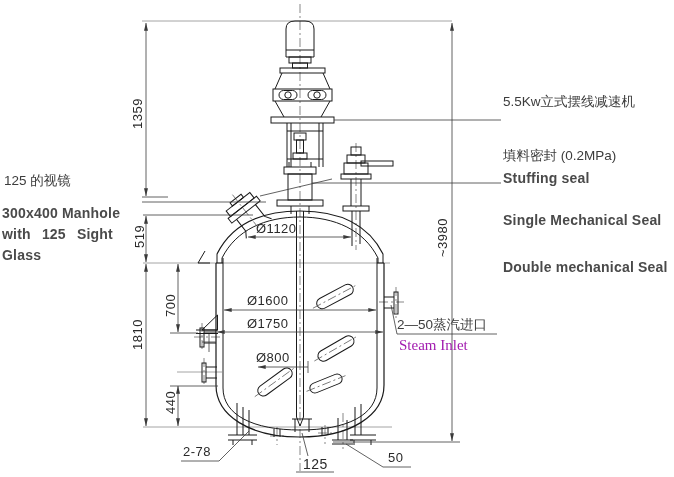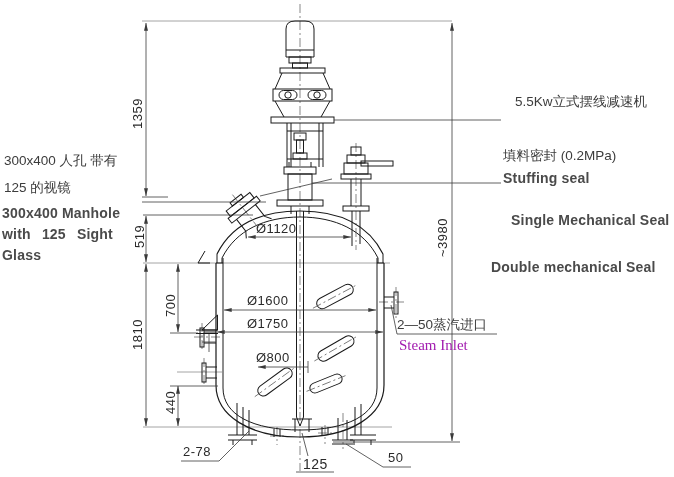--- a/index.html
+++ b/index.html
@@ -192,31 +192,30 @@
   <g>
     <path class="dim" d="M334,120 H501"></path>
     <path class="dim" d="M312,183 H501"></path>
     <path class="dim" d="M391,305 L397,334 H497"></path>
     <path class="dim" d="M181,461 H219 M219,461 L249,431"></path>
     <path class="dim" d="M296,472 H334 M302,433 L308,456"></path>
     <path class="dim" d="M383,467 H411 M383,467 L346,444"></path>
   </g>
 </svg>
 
-<div class="txt cn" style="left:4px;top:153px;">300x400 人孔 带有</div>
-<div class="txt cn" style="left:4px;top:173px;margin-top:7px;">125 的视镜</div>
+<div class="txt cn" style="left:4px;top:173px;">125 的视镜</div>
 <div class="txt en" style="left:2px;top:205px;">300x400 Manhole</div>
 <div class="txt en justify" style="left:2px;top:226px;">with 125 Sight</div>
 <div class="txt en" style="left:2px;top:247px;">Glass</div>
 
-<div class="txt cn" style="left:503px;top:94px;margin-left:12px;">5.5Kw立式摆线减速机</div>
+<div class="txt cn" style="left:503px;top:94px;">5.5Kw立式摆线减速机</div>
 <div class="txt cn" style="left:503px;top:148px;">填料密封 (0.2MPa)</div>
 <div class="txt en" style="left:503px;top:170px;">Stuffing seal</div>
-<div class="txt en" style="left:503px;top:212px;margin-left:8px;">Single Mechanical Seal</div>
-<div class="txt en" style="left:491px;top:259px;">Double mechanical Seal</div>
+<div class="txt en" style="left:503px;top:212px;">Single Mechanical Seal</div>
+<div class="txt en" style="left:503px;top:259px;">Double mechanical Seal</div>
 
 <div class="txt cn" style="left:397px;top:317px;">2—50蒸汽进口</div>
 <div class="txt serif" style="left:399px;top:337px;">Steam Inlet</div>
 
 <div class="txt dimtxt rot" style="left:131px;top:129px;">1359</div>
 <div class="txt dimtxt rot" style="left:133px;top:248px;">519</div>
 <div class="txt dimtxt rot" style="left:131px;top:350px;">1810</div>
 <div class="txt dimtxt rot" style="left:164px;top:317px;">700</div>
 <div class="txt dimtxt rot" style="left:164px;top:414px;">440</div>
 <div class="txt dimtxt rot" style="left:436px;top:257px;">~3980</div>

